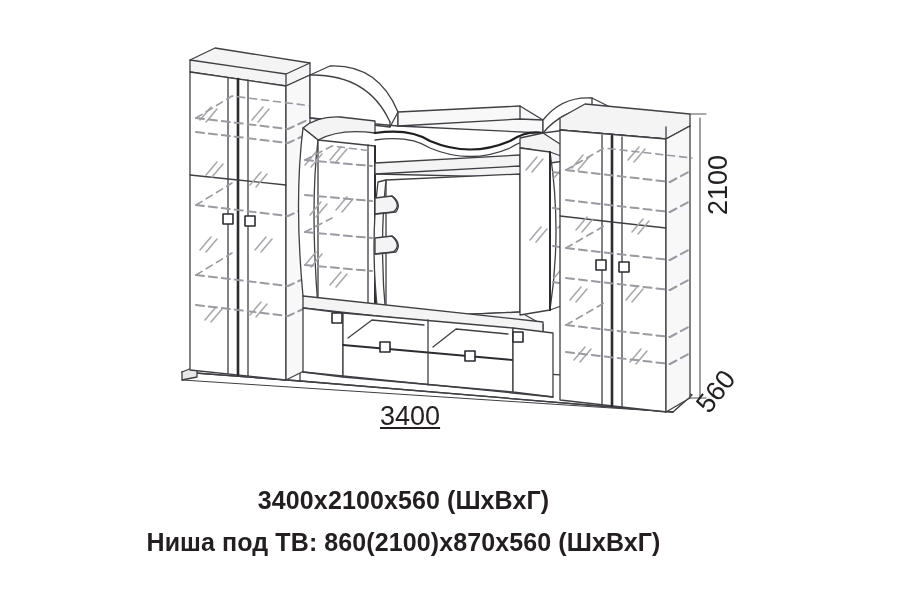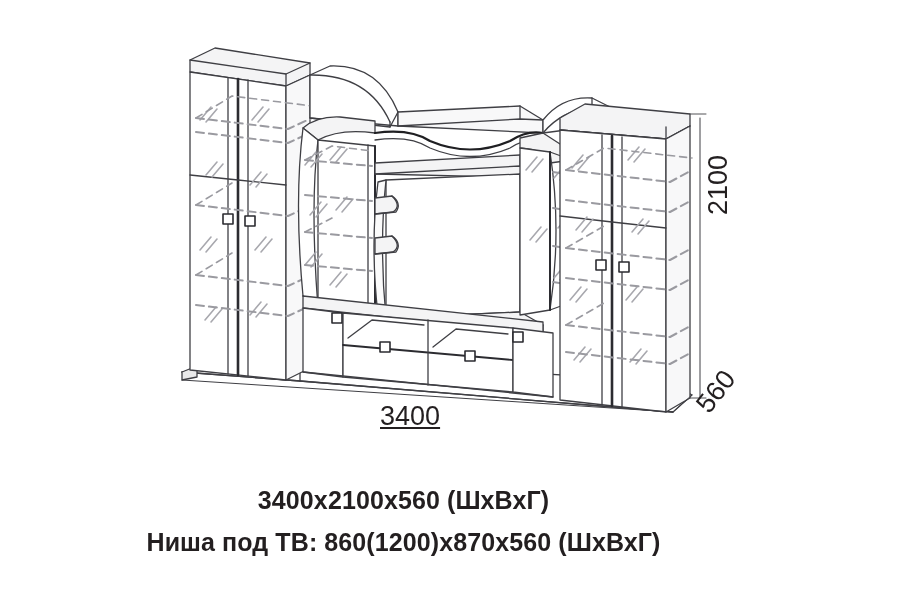--- a/index.html
+++ b/index.html
@@ -278,15 +278,15 @@
       </g>
 
     </g>
   </svg>
 
   <div class="dimtxt" id="dim-w">3400</div>
   <div class="dimtxt" id="dim-h">2100</div>
   <div class="dimtxt" id="dim-d">560</div>
 
   <div class="cap" id="cap1">3400x2100x560 (ШхВхГ)</div>
-  <div class="cap" id="cap2">Ниша под ТВ: 860(1200)x870x560 (ШхВхГ)</div>
+  <div class="cap" id="cap2">Ниша под ТВ: 860(2100)x870x560 (ШхВхГ)</div>
 
 </div>
 
 </body></html>

